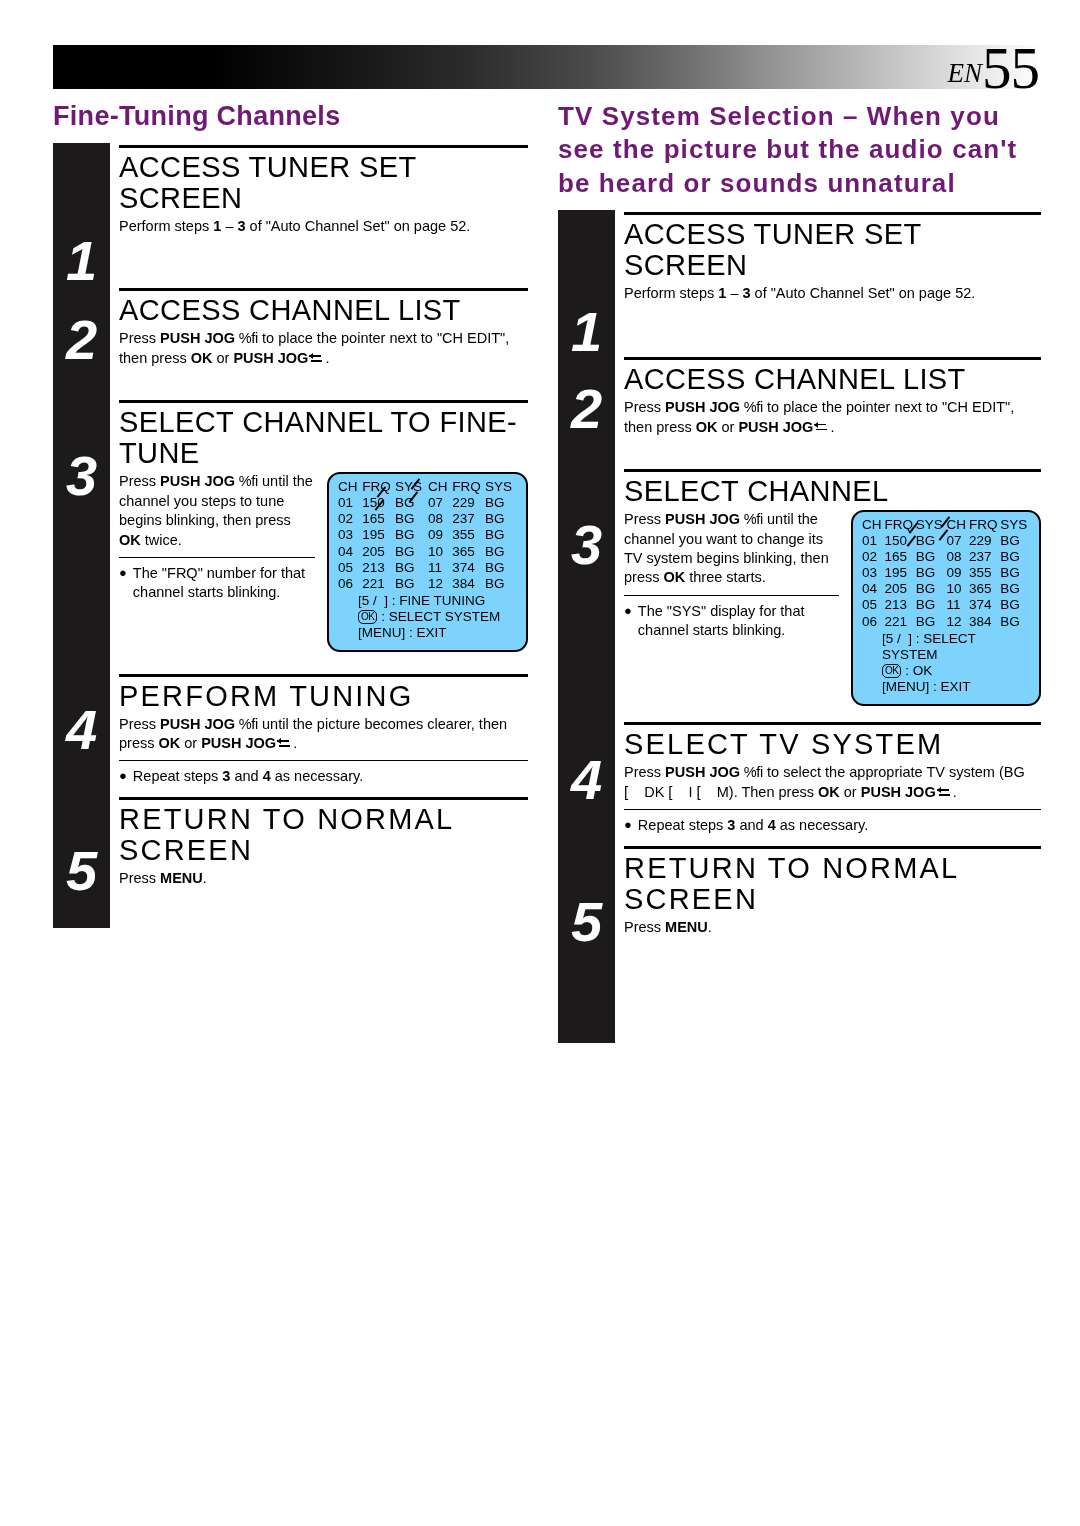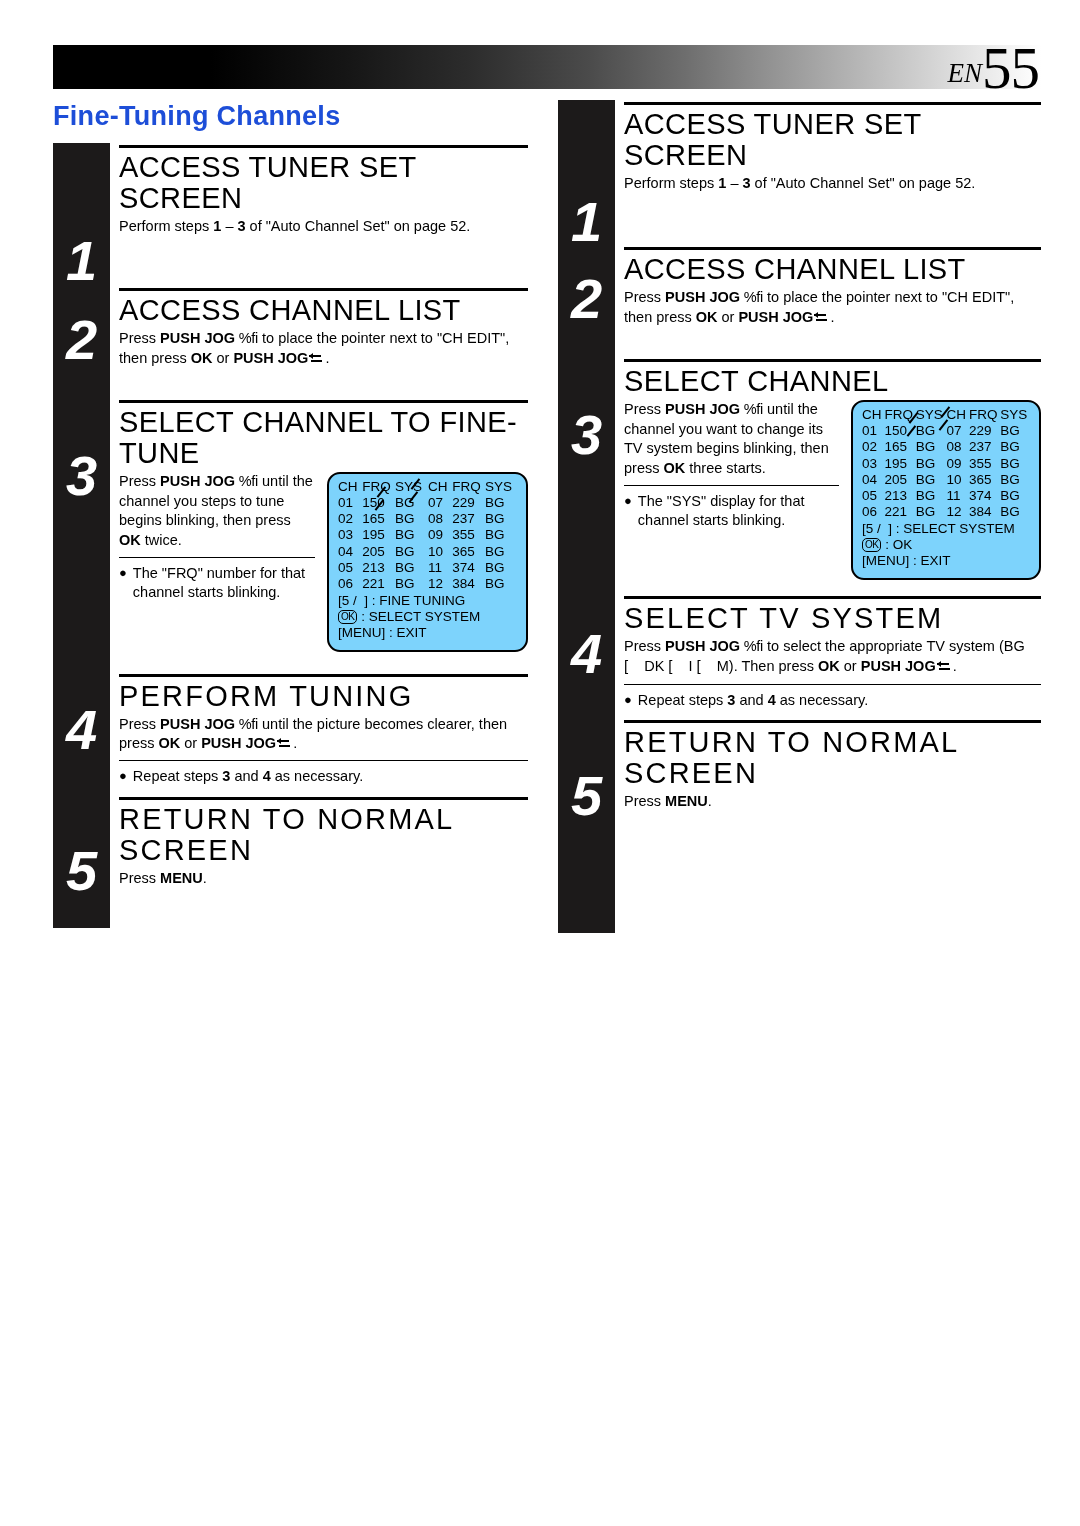--- a/index.html
+++ b/index.html
@@ -72,21 +72,21 @@
   }
   .col-left  { left: 53px;  width: 475px; }
   .col-right { left: 558px; width: 483px; }
 
   .section-title {
     font-weight: bold;
     font-size: 27px;
     line-height: 1.22;
     letter-spacing: 0.3px;
     margin: 0 0 10px 0;
-    color: #1d4ed8;
+    color: #701a75;
   }
   .section-title.sans-wide {
     font-size: 26px;
     letter-spacing: 1.1px;
     line-height: 1.28;
   }
 
   
   .steps {
     position: relative;
@@ -192,20 +192,21 @@
     text-align: left;
     white-space: nowrap;
   }
   .osd .c-ch  { width: 30px; }
   .osd .c-frq { width: 38px; }
   .osd .c-sys { width: 40px; margin-left: 40px; }
   .osd-legend {
     margin-top: 1px;
     font-size: 13.5px;
     line-height: 1.2;
+    margin-left: 20px;
   }
   .ok-glyph {
     display: inline-block;
     border: 1.3px solid #000;
     border-radius: 5px;
     font-size: 10px;
     line-height: 1;
     padding: 1px 2px 1.5px 2px;
     letter-spacing: -0.5px;
     position: relative;
@@ -430,20 +431,21 @@
           <div class="step-head wide">RETURN TO NORMAL SCREEN</div>
           <p class="step-text"><span>Press </span><b>MENU</b><span>.</span></p>
           <div style="height:48px;"></div>
         </div>
       </div>
     </div>
   </div>
 
   <div class="col col-right">
 
+    <div class="section-title sans-wide">TV System Selection – When you see the picture but the audio can't be heard or sounds unnatural</div>
 
     <div class="steps">
       <div class="rail" style="height:833px;"></div>
 
       <div class="step">
         <div class="step-num" style="top:94px;">1</div>
         <div class="step-body">
           <div class="rule"></div>
           <div class="step-head">ACCESS TUNER SET SCREEN</div>
           <p class="step-text"><span>Perform steps </span><b>1</b><span> – </span><b>3</b><span> of "Auto Channel Set" on page 52.</span></p>

